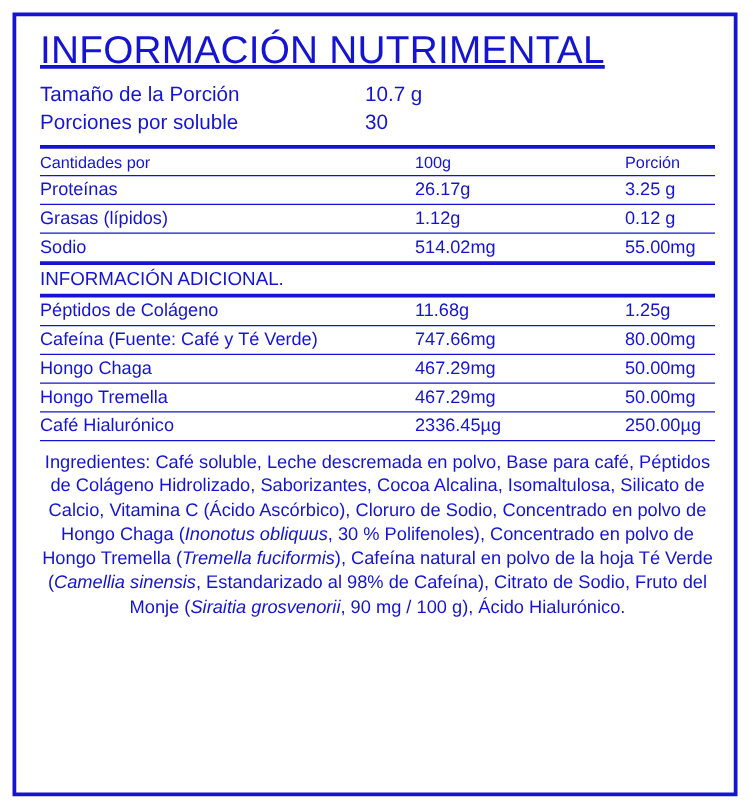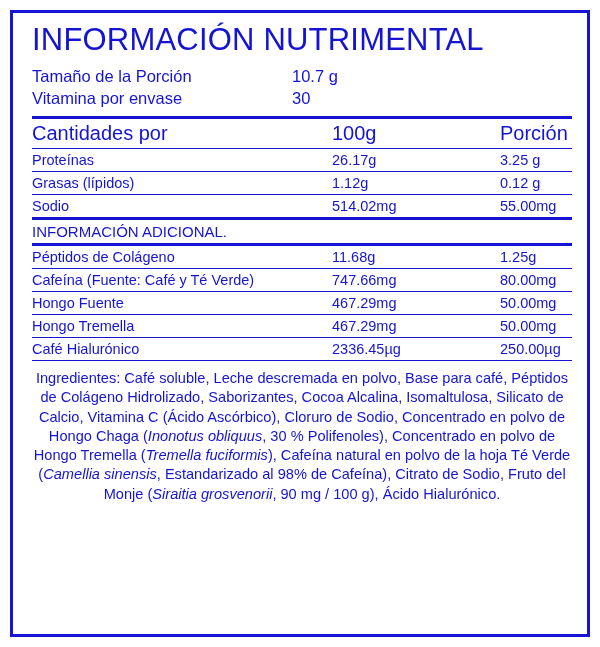--- a/index.html
+++ b/index.html
@@ -31,36 +31,37 @@
   .inner {
     position: relative;
     padding: 8px 16px 10px 18px;
   }
   .title {
     font-size: 31px;
     letter-spacing: 0.2px;
     line-height: 1.05;
     margin: 6px 0 8px 0;
     white-space: nowrap;
+    text-decoration: underline;
   }
   .serving-block {
     font-size: 16.5px;
     line-height: 1.35;
     margin-bottom: 7px;
   }
   .serving-row {
     display: flex;
-    gap: 32px;
   }
   .serving-row .sv-label {
     width: 228px;
     flex: 0 0 228px;
   }
   .serving-row .sv-value {
     flex: 1;
+    margin-left: 32px;
   }
   .rule {
     height: 3px;
     background: #1414d2;
     margin: 4px 0 0 0;
   }
   table.nut {
     width: 100%;
     border-collapse: collapse;
     font-size: 14.5px;
@@ -69,21 +70,21 @@
     text-align: left;
     font-weight: normal;
     padding: 3px 0 3px 0;
     vertical-align: bottom;
     white-space: nowrap;
   }
   table.nut .c-name { width: 300px; }
   table.nut .c-100  { width: 168px; }
   table.nut .c-por  { width: auto; }
   .hdr-row td {
-    font-size: 20px;
+    font-size: 13px;
     padding-bottom: 4px;
   }
   .line-under td {
     border-bottom: 1.5px solid #1414d2;
   }
   .thick-under td {
     border-bottom: 3px solid #1414d2;
   }
   .section-title {
     font-size: 15px;
@@ -106,21 +107,21 @@
   <div class="inner">
 
     <div class="title">INFORMACIÓN NUTRIMENTAL</div>
 
     <div class="serving-block">
       <div class="serving-row">
         <span class="sv-label">Tamaño de la Porción</span>
         <span class="sv-value">10.7 g</span>
       </div>
       <div class="serving-row">
-        <span class="sv-label">Vitamina por envase</span>
+        <span class="sv-label">Porciones por soluble</span>
         <span class="sv-value">30</span>
       </div>
     </div>
 
     <div class="rule"></div>
 
     <table class="nut">
       <tbody>
         <tr class="hdr-row line-under">
           <td class="c-name">Cantidades por</td>
@@ -152,21 +153,21 @@
           <td class="c-name">Péptidos de Colágeno</td>
           <td class="c-100">11.68g</td>
           <td class="c-por">1.25g</td>
         </tr>
         <tr class="line-under">
           <td class="c-name">Cafeína (Fuente: Café y Té Verde)</td>
           <td class="c-100">747.66mg</td>
           <td class="c-por">80.00mg</td>
         </tr>
         <tr class="line-under">
-          <td class="c-name">Hongo Fuente</td>
+          <td class="c-name">Hongo Chaga</td>
           <td class="c-100">467.29mg</td>
           <td class="c-por">50.00mg</td>
         </tr>
         <tr class="line-under">
           <td class="c-name">Hongo Tremella</td>
           <td class="c-100">467.29mg</td>
           <td class="c-por">50.00mg</td>
         </tr>
         <tr class="line-under">
           <td class="c-name">Café Hialurónico</td>

